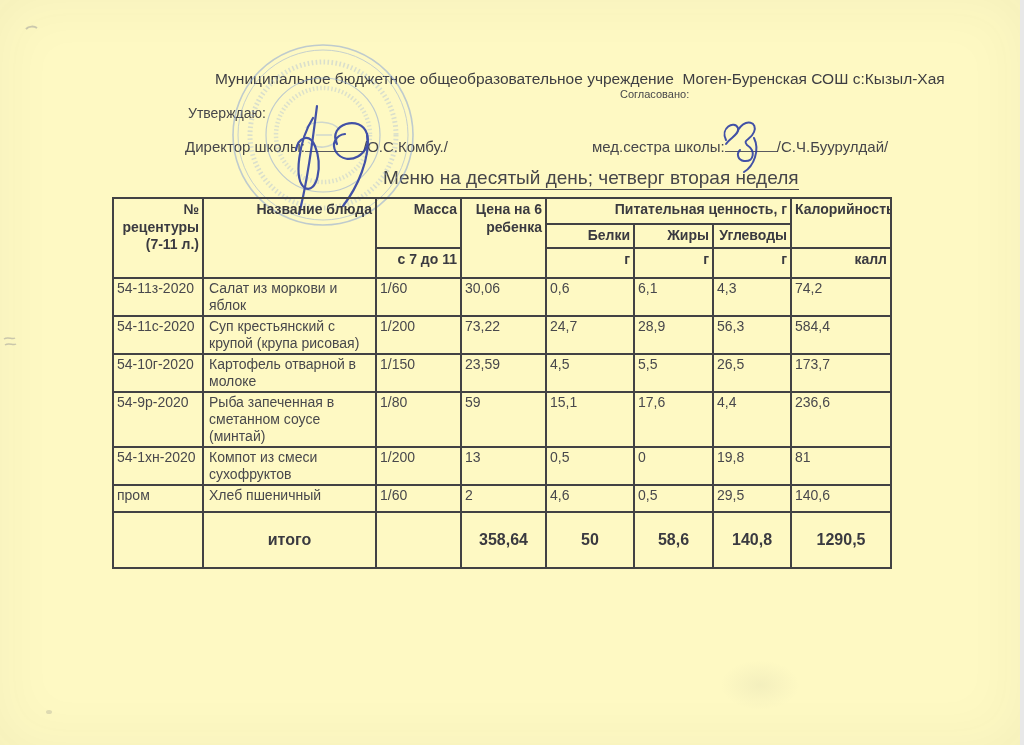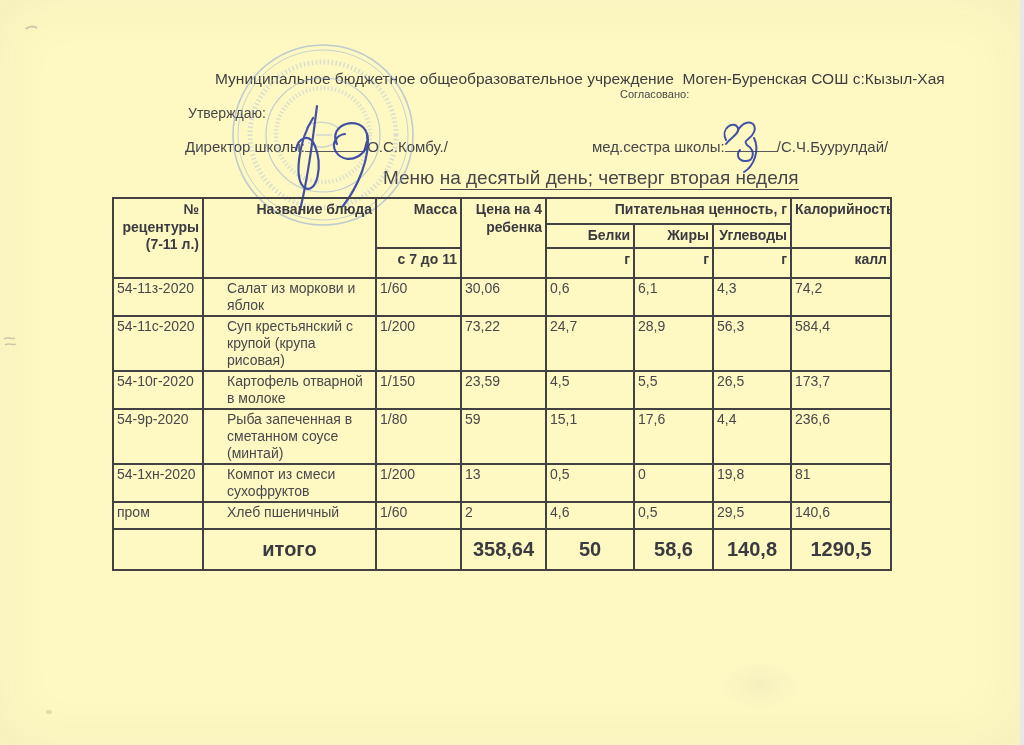--- a/index.html
+++ b/index.html
@@ -39,31 +39,31 @@
     vertical-align:top;padding:2px 3px;text-align:right;line-height:1.25;
   }
   table.menu thead tr.h1{height:26px;}
   table.menu thead tr.h2{height:17px;}
   table.menu thead tr.h3{height:30px;}
   th.nowrap{white-space:nowrap;}
   table.menu tbody td{
     font-size:14px;vertical-align:top;text-align:left;
     padding:1px 3px;line-height:1.22;color:#48484c;
   }
-  table.menu td.dish{text-align:left;padding-left:23px;margin-left:20px;}
+  table.menu td.dish{text-align:left;padding-left:5px;margin-left:20px;}
   table.menu tbody tr:nth-child(1){height:34px;}
   table.menu tbody tr:nth-child(2){height:35px;}
   table.menu tbody tr:nth-child(3){height:35px;}
   table.menu tbody tr:nth-child(4){height:48px;}
   table.menu tbody tr:nth-child(5){height:35px;}
   table.menu tbody tr:nth-child(6){height:27px;}
   table.menu tfoot tr{height:31px;}
   table.menu tfoot td{
-    font-size:20px;font-weight:bold;text-align:center;
-    vertical-align:top;padding:8px 3px;color:#3a3a40;
+    font-size:16px;font-weight:bold;text-align:center;
+    vertical-align:top;padding:18px 3px;color:#3a3a40;
   }
   .stamp{left:228px;top:40px;opacity:0.55;pointer-events:none;}
   .signature{pointer-events:none;}
   .sig-dir{left:265px;top:88px;}
   .sig-nurse{left:712px;top:112px;}
   .artifact{pointer-events:none;}
 </style>
 </head>
 <body>
 
@@ -123,21 +123,21 @@
       <col style="width:88px">
         <col style="width:79px">
         <col style="width:78px">
         <col style="width:100px">
     </colgroup>
     <thead>
       <tr class="h1">
         <th rowspan="3">№ рецентуры (7-11 л.)</th>
         <th rowspan="3">Название блюда</th>
         <th rowspan="2">Масса</th>
-        <th rowspan="3">Цена на 4 ребенка</th>
+        <th rowspan="3">Цена на 6 ребенка</th>
         <th colspan="3">Питательная ценность, г</th>
         <th rowspan="2" class="nowrap">Калорийность</th>
       </tr>
       <tr class="h2">
         <th>Белки</th>
         <th>Жиры</th>
         <th>Углеводы</th>
       </tr>
       <tr class="h3">
         <th>с 7 до 11</th>

